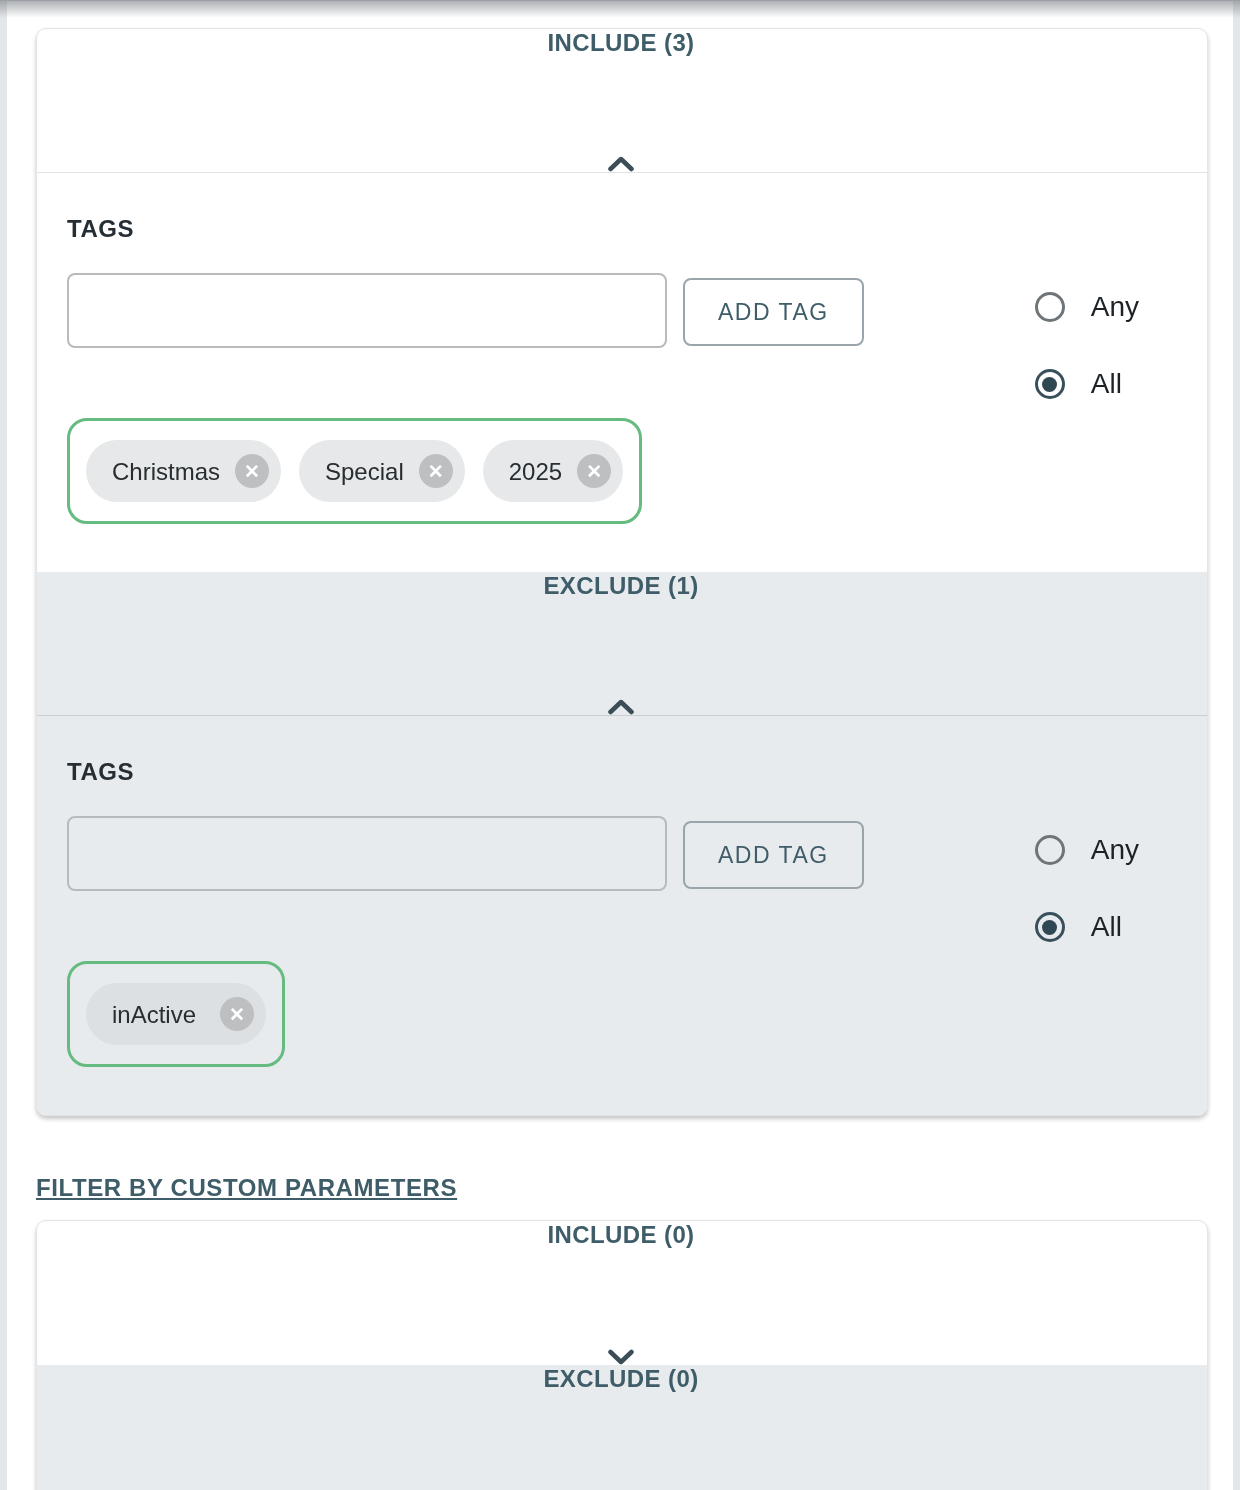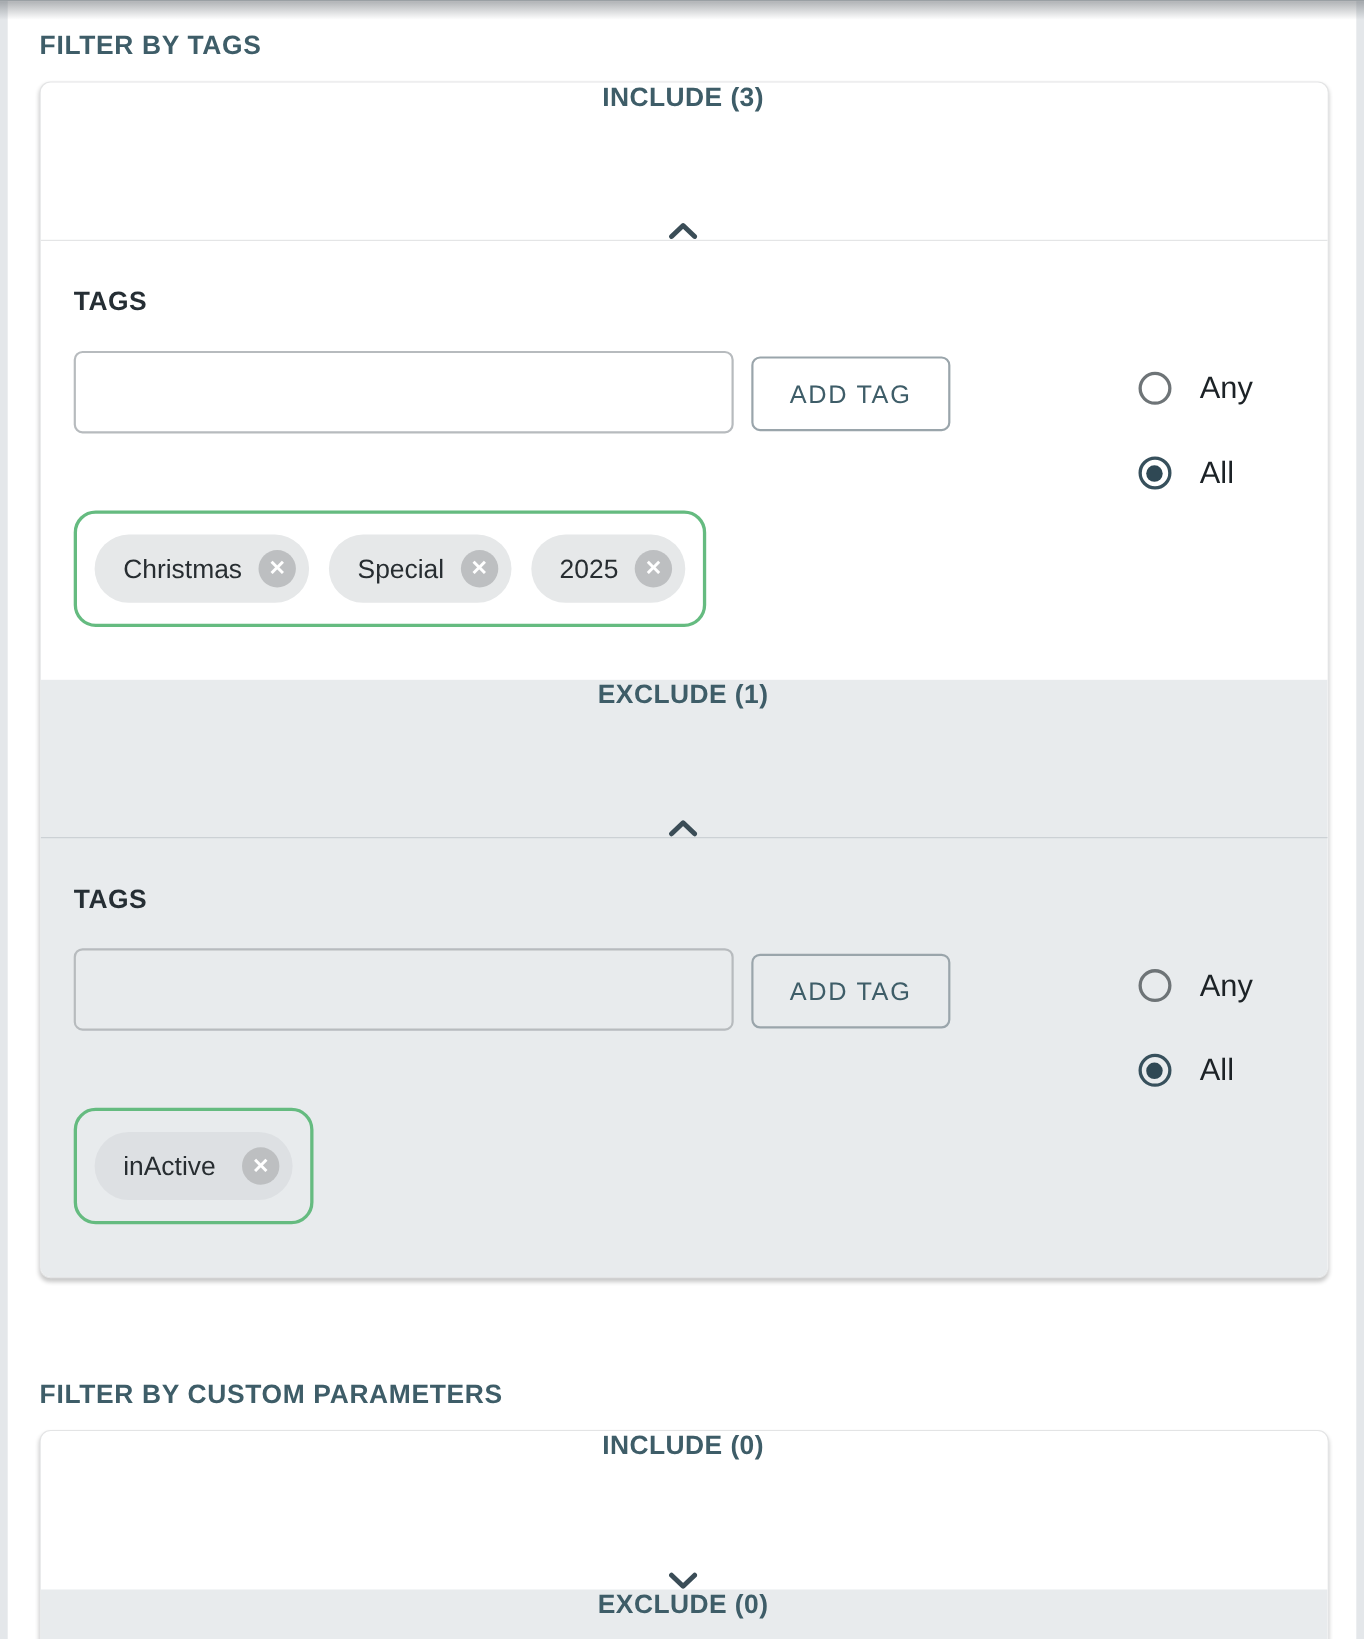--- a/index.html
+++ b/index.html
@@ -20,21 +20,21 @@
     border-top: 1px solid #9aa0a4;
   }
 
   .content { position: relative; padding: 28px 32px 0 36px; z-index: 1; }
 
   .page-heading {
     font-size: 24px; font-weight: bold; letter-spacing: 0.6px;
     color: #3e5d68; line-height: 28px;
   }
   .page-heading.first { margin-bottom: 18px; }
-  .page-heading.second { margin-top: 92px; margin-bottom: 18px; }
+  .page-heading.second { margin-top: 58px; margin-bottom: 18px; text-decoration: underline; }
 
   .card {
     background: #ffffff;
     border: 1px solid #e3e4e5;
     border-radius: 10px;
     box-shadow: 0 3px 4px rgba(0,0,0,0.22);
     overflow: hidden;
   }
 
   .acc-header {
@@ -117,21 +117,20 @@
 </style>
 </head>
 <body>
 
 <div class="edge-strip left"></div>
 <div class="edge-strip right"></div>
 <div class="top-shadow"></div>
 
 <div class="content">
 
-  <div class="page-heading first">FILTER BY TAGS</div>
 
   <div class="card">
 
     <div class="acc-header">
       <span class="acc-title">INCLUDE (3)</span>
       <svg class="chevron" width="26" height="16" viewBox="0 0 26 16">
         <polyline points="2.5,13 13,3 23.5,13" fill="none" stroke="#3b4d57" stroke-width="4.5" stroke-linecap="round" stroke-linejoin="round"></polyline>
       </svg>
     </div>
 

